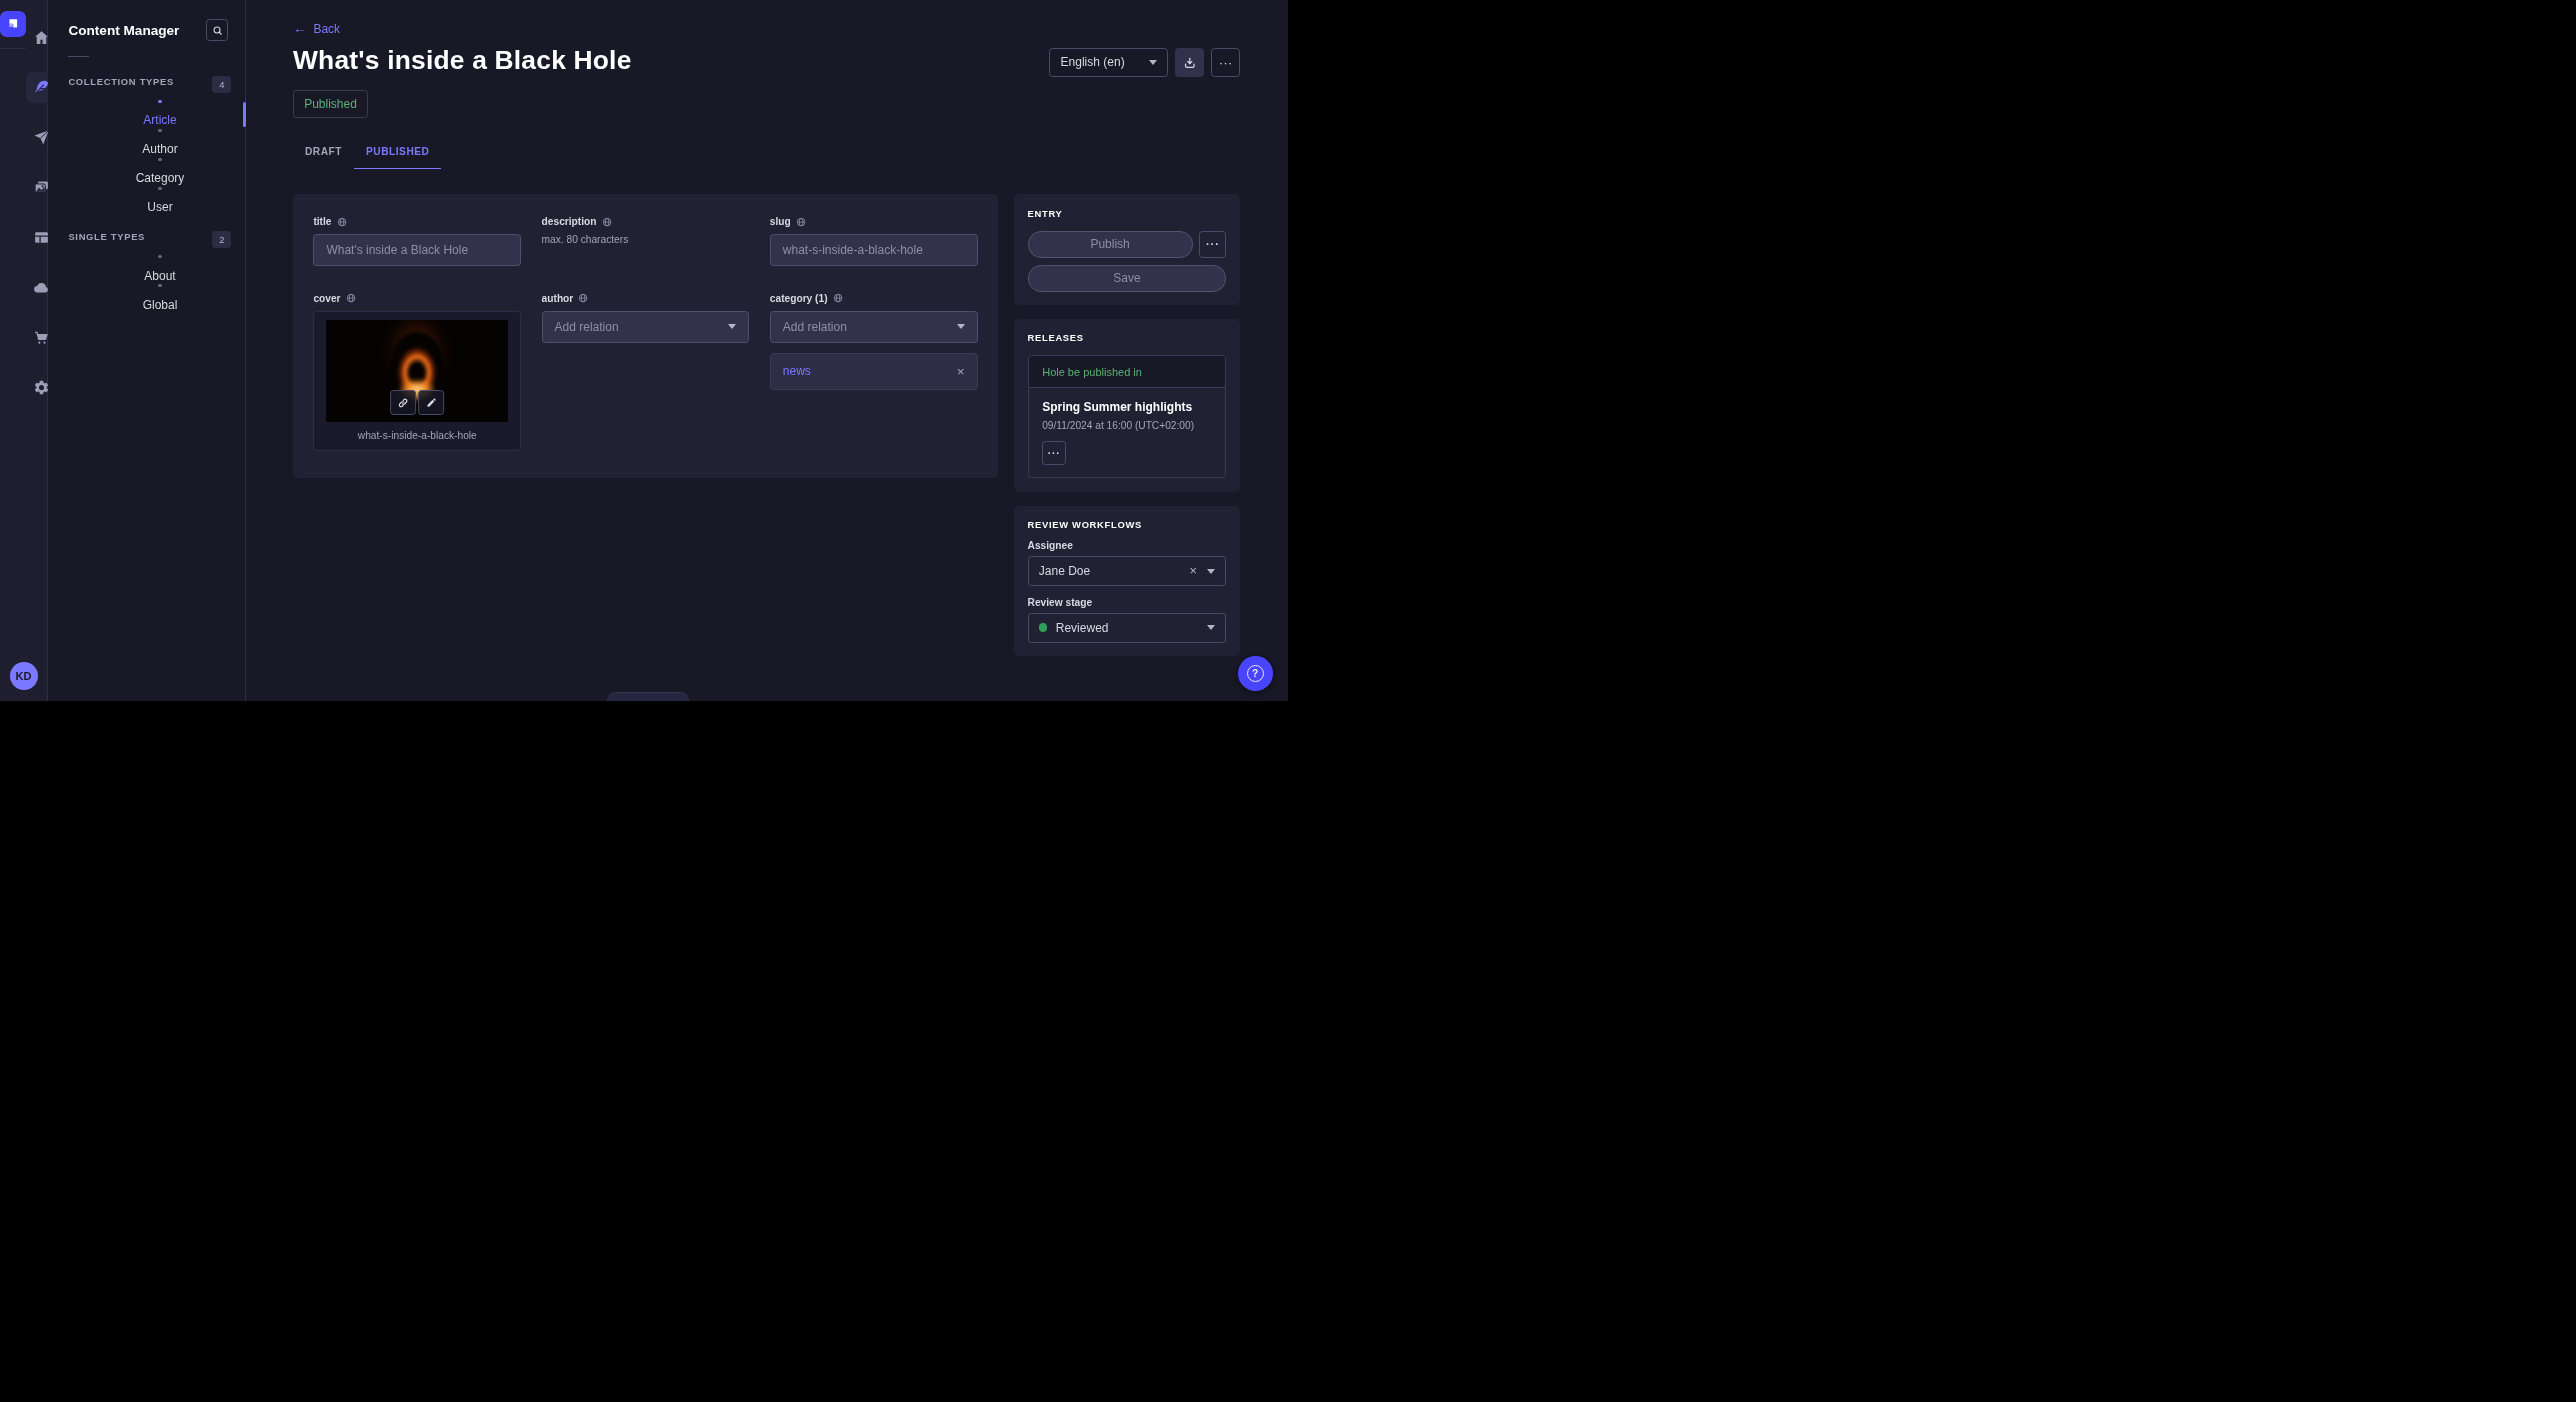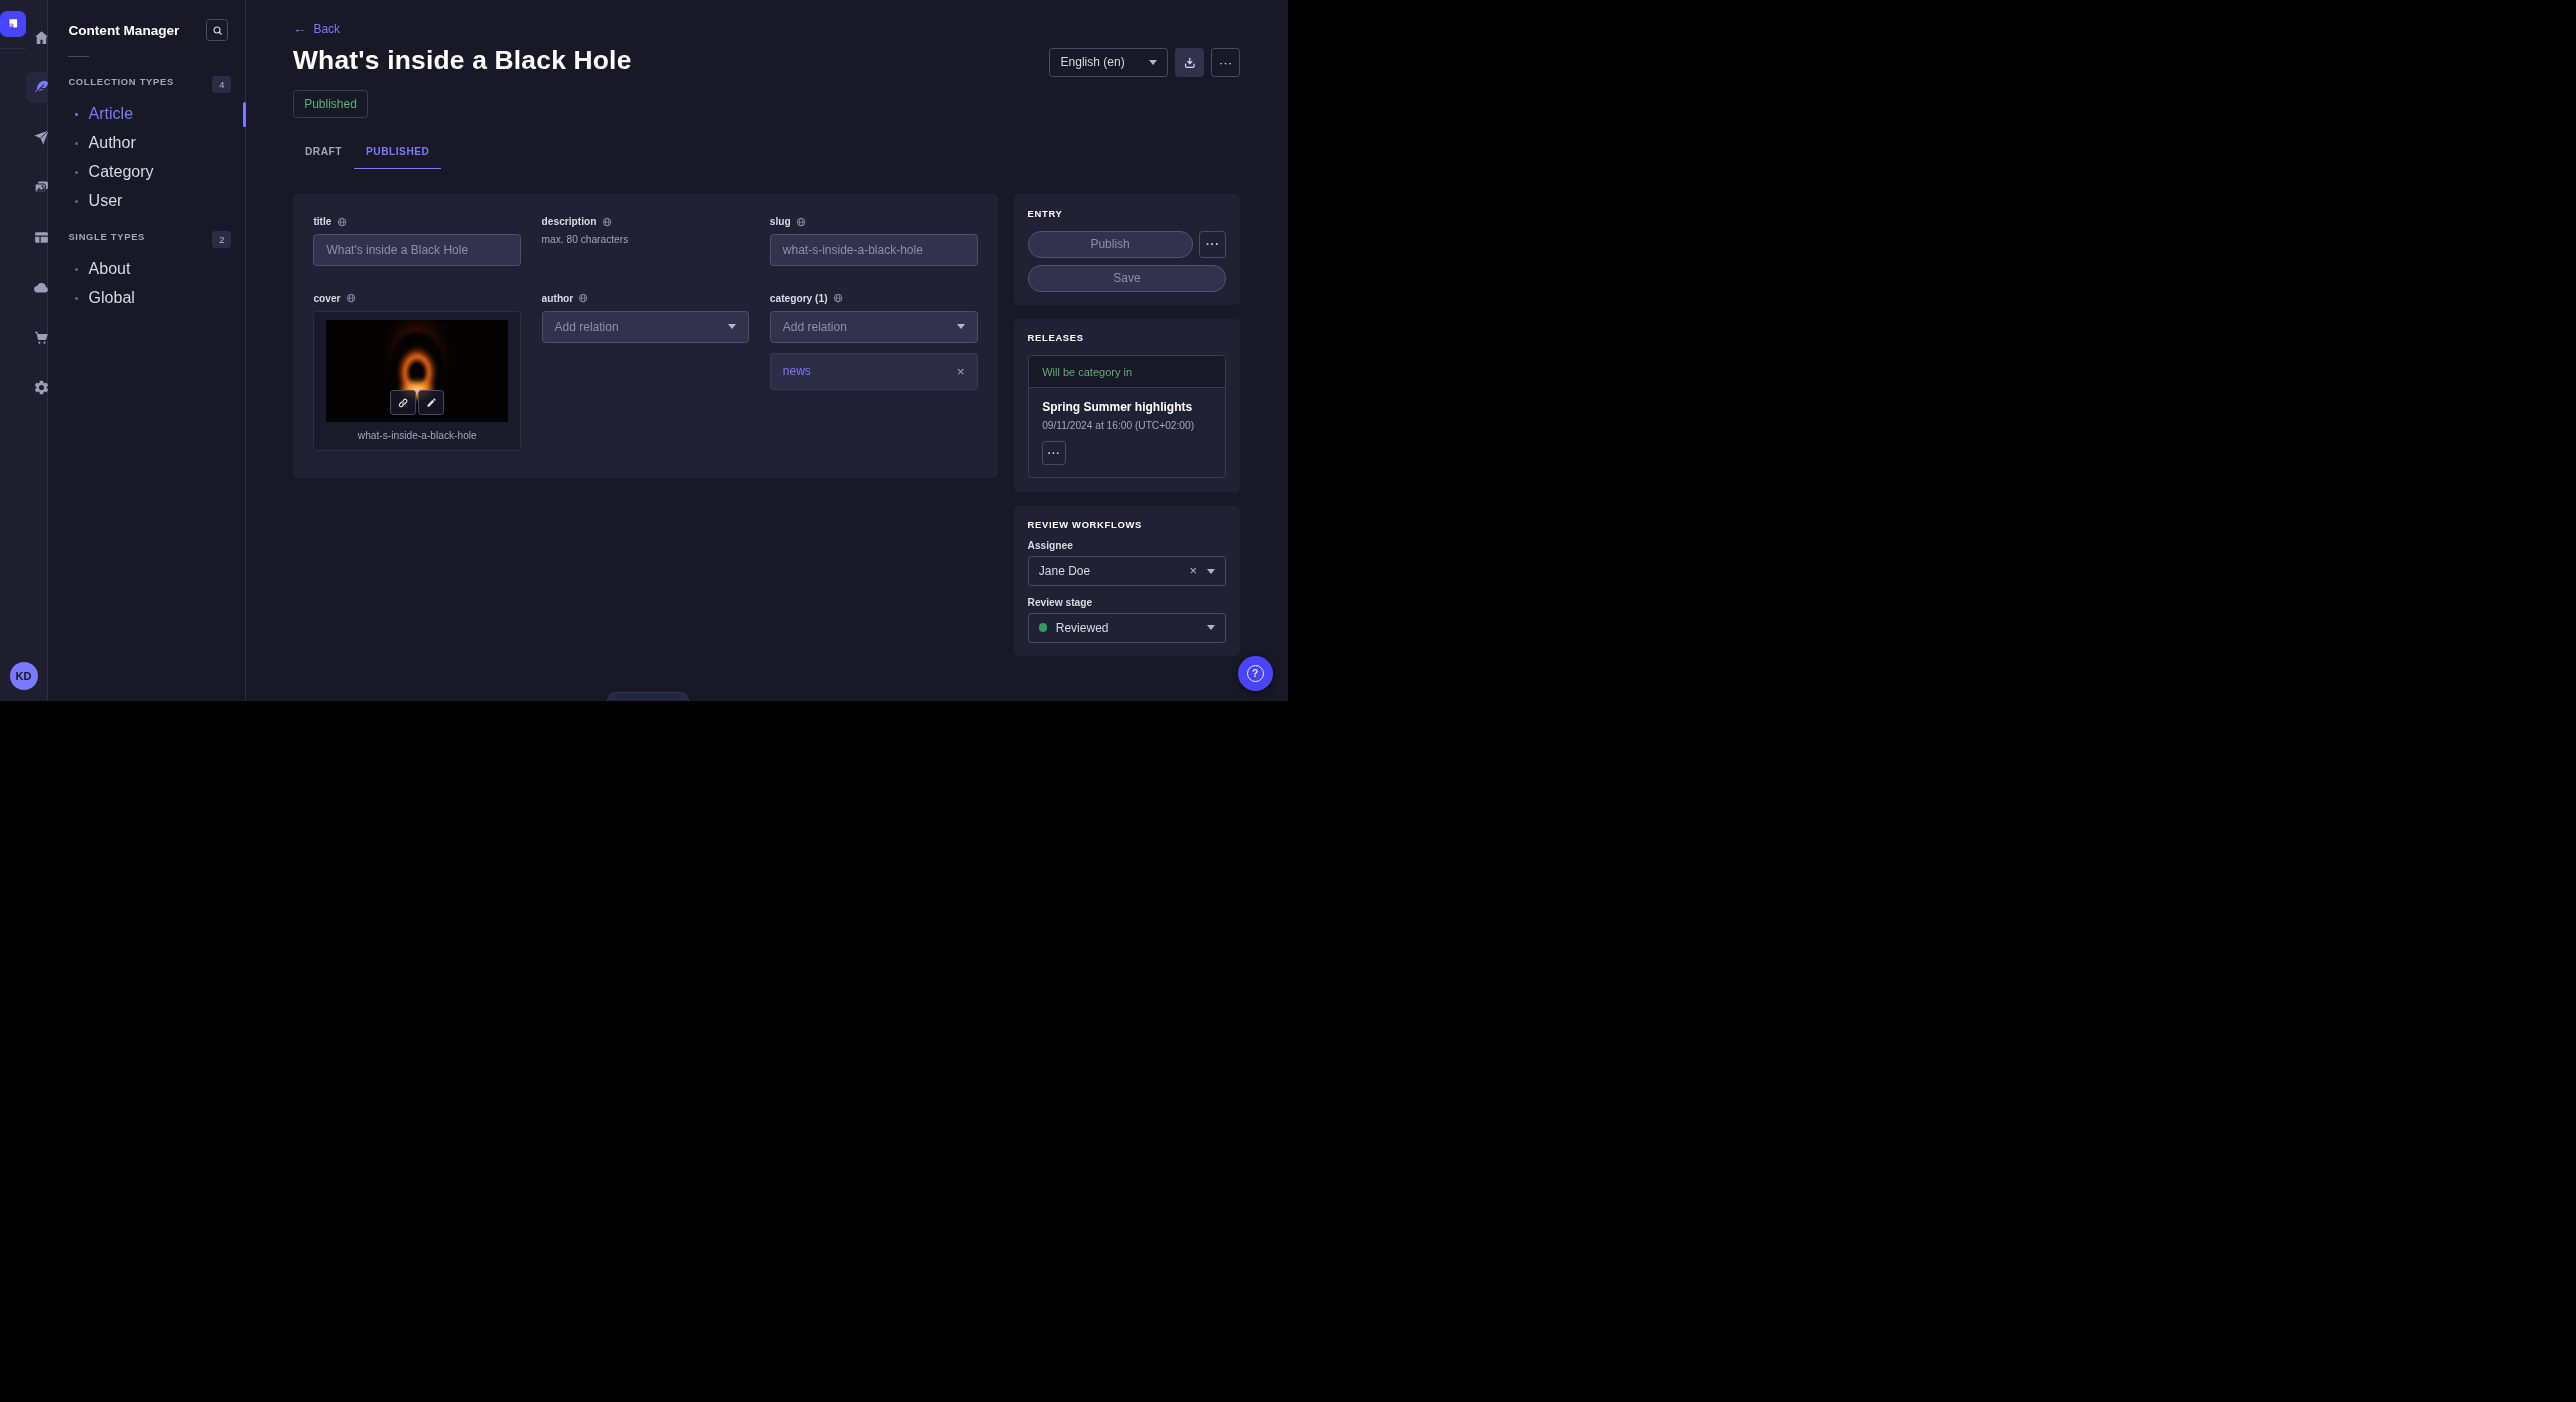--- a/index.html
+++ b/index.html
@@ -27,21 +27,21 @@
   
   .subnav{position:absolute;left:48px;top:0;bottom:0;width:198px;background:var(--bg);border-right:0.9px solid var(--border);}
   .subnav-head{display:flex;align-items:center;justify-content:space-between;padding:19px 17px 0 20.4px;}
   .subnav-title{font-size:13.6px;font-weight:bold;color:var(--text);}
   .subnav-search{width:22px;height:22px;border-radius:3.4px;border:0.9px solid var(--border-strong);background:transparent;color:var(--text-body);display:flex;align-items:center;justify-content:center;cursor:pointer;}
   .subnav-divider{width:20.4px;border-top:0.9px solid var(--border-strong);margin:15.3px 0 12px 20.4px;}
   .subnav-section{margin-top:8.5px;}
   .section-head{display:flex;justify-content:space-between;padding:6.8px 13.6px 6.8px 20.4px;}
   .section-label{font-size:9.4px;font-weight:bold;letter-spacing:0.7px;color:var(--text-muted);}
   .section-count{min-width:19px;height:17px;border-radius:3.4px;background:var(--badge-bg);color:#b5b5c9;font-size:9.4px;display:flex;align-items:center;justify-content:center;padding:0 4.3px;}
-  .nav-item{position:relative;display:flex;align-items:center;gap:10.2px;height:29px;padding-left:27px;font-size:16px;color:var(--text-body);cursor:pointer;}
+  .nav-item{position:relative;display:flex;align-items:center;gap:10.2px;height:29px;padding-left:27px;font-size:12px;color:var(--text-body);cursor:pointer;flex-direction:column;}
   .nav-item .dot{width:3.4px;height:3.4px;border-radius:50%;background:var(--bullet);}
   .nav-item.active{color:var(--link);}
   .nav-item.active .dot{background:var(--link);}
   .nav-item.active .active-indicator{position:absolute;right:-0.9px;top:1.7px;bottom:1.7px;width:2.6px;background:var(--link);border-radius:1.7px;}
 
   
   .main{position:absolute;left:245px;top:0;right:0;bottom:0;padding:22px 48px 0 48px;overflow:hidden;}
   .back-row{display:flex;align-items:center;gap:6.8px;color:var(--link);font-size:12px;cursor:pointer;width:max-content;}
   .back-arrow{font-size:13.6px;line-height:1;}
   .title-row{display:flex;align-items:flex-start;justify-content:space-between;margin-top:8.5px;}
@@ -392,21 +392,21 @@
             <div class="more-btn">
                 <span>···</span>
               </div>
           </div>
           <div class="btn block">Save</div>
         </section>
 
         <section class="side-panel">
           <div class="side-heading">RELEASES</div>
           <div class="release-card">
-            <div class="release-status">Will be category in</div>
+            <div class="release-status">Hole be published in</div>
             <div class="release-body">
               <div class="release-name">Spring Summer highlights</div>
               <div class="release-date">09/11/2024 at 16:00 (UTC+02:00)</div>
               <div class="more-btn release-more">
                   <span>···</span>
                 </div>
             </div>
           </div>
         </section>
 

